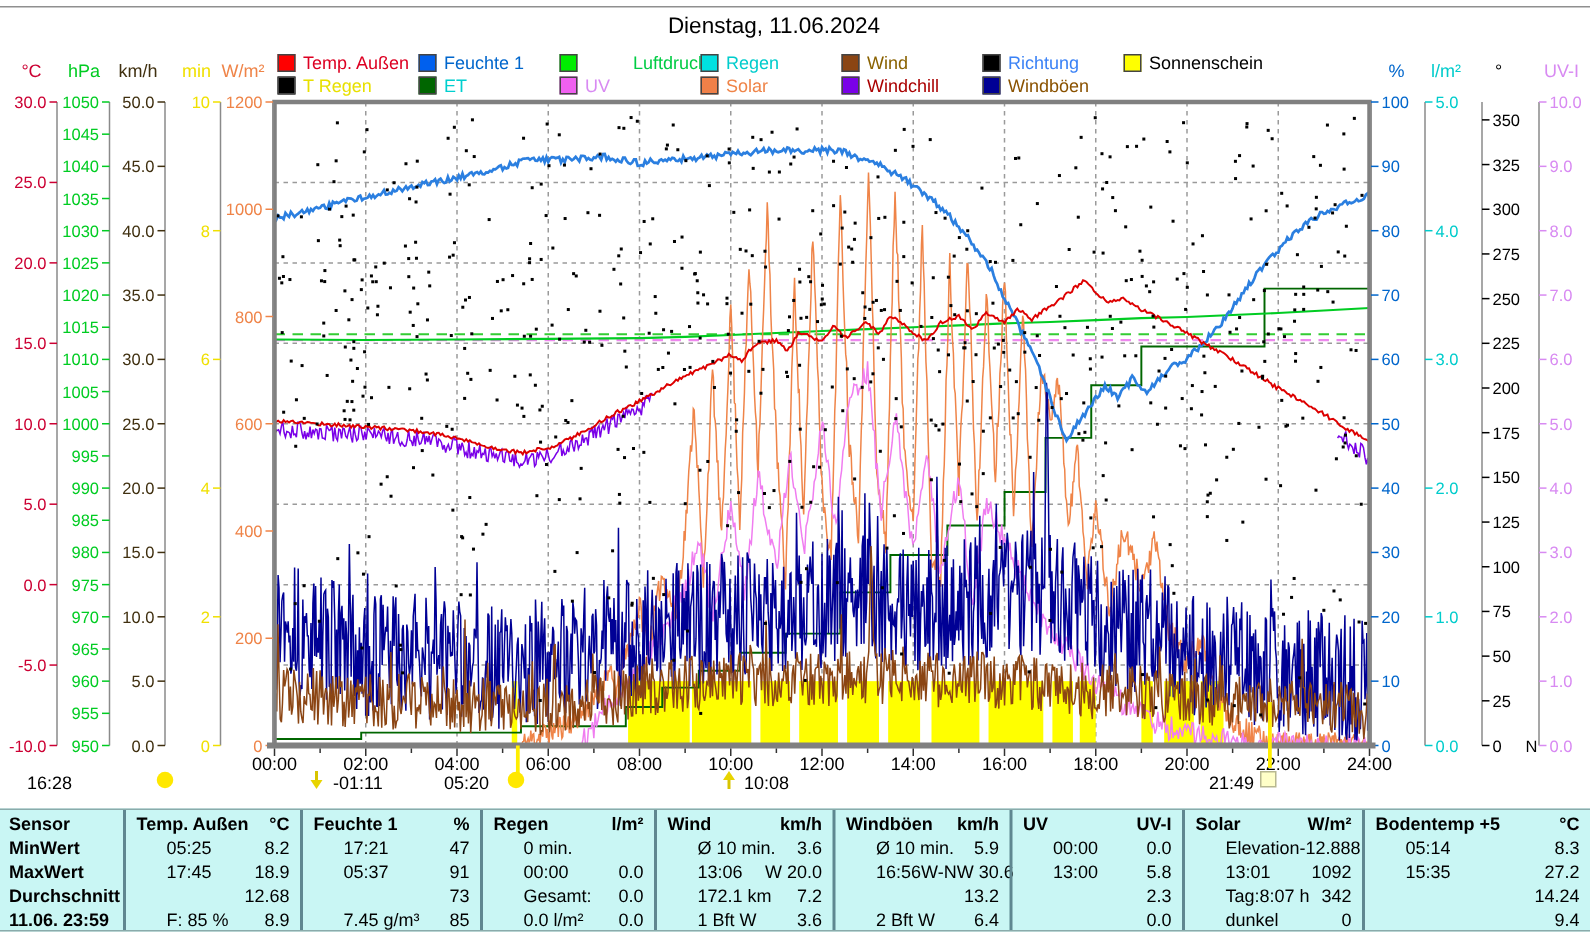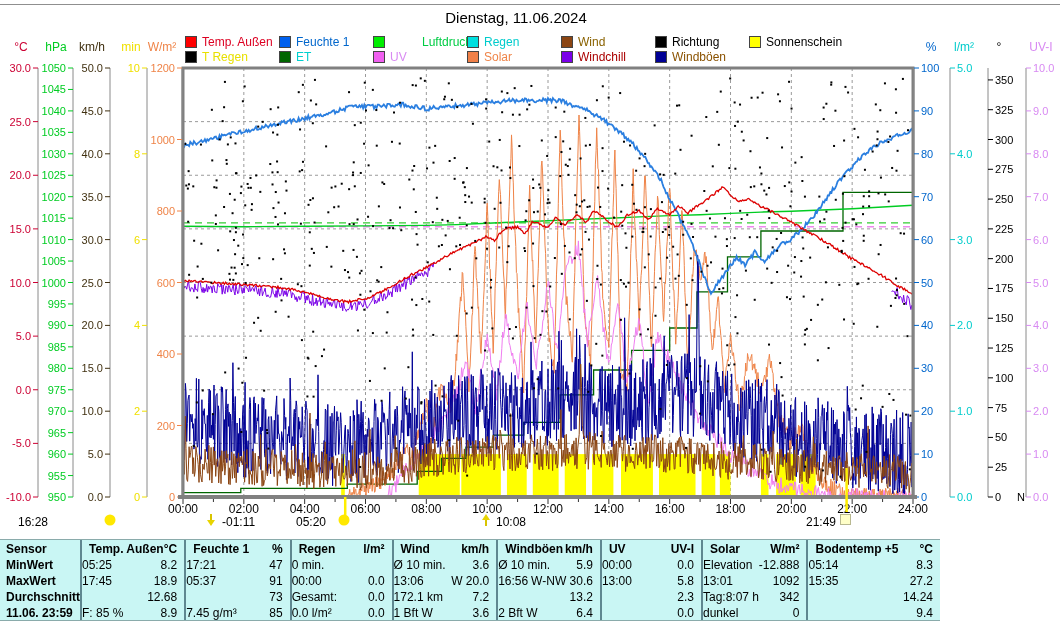--- a/index.html
+++ b/index.html
@@ -4,25 +4,25 @@
 <style>
   html,body{margin:0;padding:0}
   body{width:1060px;height:626px;background:#fff;font-family:"Liberation Sans",sans-serif;position:relative;overflow:hidden}
   .toprule{position:absolute;top:4px;left:0;width:1060px;height:1px;background:#8f8f8f}
   .title{position:absolute;top:9px;left:0;width:1032px;text-align:center;font-size:15px;color:#000}
   .legend{position:absolute;left:185px;top:34px}
   .legend-row{display:flex;height:15px;align-items:center}
   .legend-item{width:94px;display:flex;align-items:center;font-size:12px;white-space:nowrap}
   .legend-item .sq{width:10px;height:10px;border:1px solid #444;margin-right:5px;flex:none}
   #chart-svg{position:absolute;left:0;top:0}
-  .stats{position:absolute;left:0;top:539px;width:940px;height:82px;background:#c9f6f4;border-top:1px solid #8aabab;border-bottom:1px solid #8aabab;display:flex;font-size:12px;color:#000;box-sizing:border-box}
+  .stats{position:absolute;left:0;top:539px;width:1060px;height:82px;background:#c9f6f4;border-top:1px solid #8aabab;border-bottom:1px solid #8aabab;display:flex;font-size:12px;color:#000;box-sizing:border-box}
   .grp{box-sizing:border-box;border-left:2px solid #5f8790;padding-top:1px}
   .grp.first{border-left:none}
   .ghead{display:flex;justify-content:space-between;font-weight:bold;padding:0 7px;height:16px;line-height:16px;white-space:nowrap}
-  .grow{display:flex;justify-content:space-between;padding:0 7px 0 0;height:16px;line-height:16px;white-space:nowrap}
+  .grow{display:flex;justify-content:space-between;padding:0 7px 0 27px;height:16px;line-height:16px;white-space:nowrap}
   .grow.lastrow .rv{font-weight:normal}
   .sensorcol div{height:16px;line-height:16px;font-weight:bold;padding-left:6px;white-space:nowrap}
 </style>
 </head>
 <body>
 
 <div class="toprule"></div>
 <div class="title">Dienstag, 11.06.2024</div>
 <div class="legend" id="legend">
     <div class="legend-row">
@@ -41,21 +41,21 @@
       <div class="legend-item">
         <span class="sq" style="background: rgb(0, 224, 224);"></span>
         <span style="color: rgb(0, 204, 204);">Regen</span>
       </div>
       <div class="legend-item">
         <span class="sq" style="background: rgb(139, 69, 19);"></span>
         <span style="color: rgb(138, 98, 0);">Wind</span>
       </div>
       <div class="legend-item">
         <span class="sq" style="background: rgb(0, 0, 0);"></span>
-        <span style="color: #000000;">Richtung</span>
+        <span style="color: #3b82f6;">Richtung</span>
       </div>
       <div class="legend-item">
         <span class="sq" style="background: rgb(255, 255, 0);"></span>
         <span style="color: #000000;">Sonnenschein</span>
       </div>
     </div>
     <div class="legend-row">
       <div class="legend-item">
         <span class="sq" style="background: rgb(0, 0, 0);"></span>
         <span style="color: rgb(232, 224, 0);">T Regen</span>

